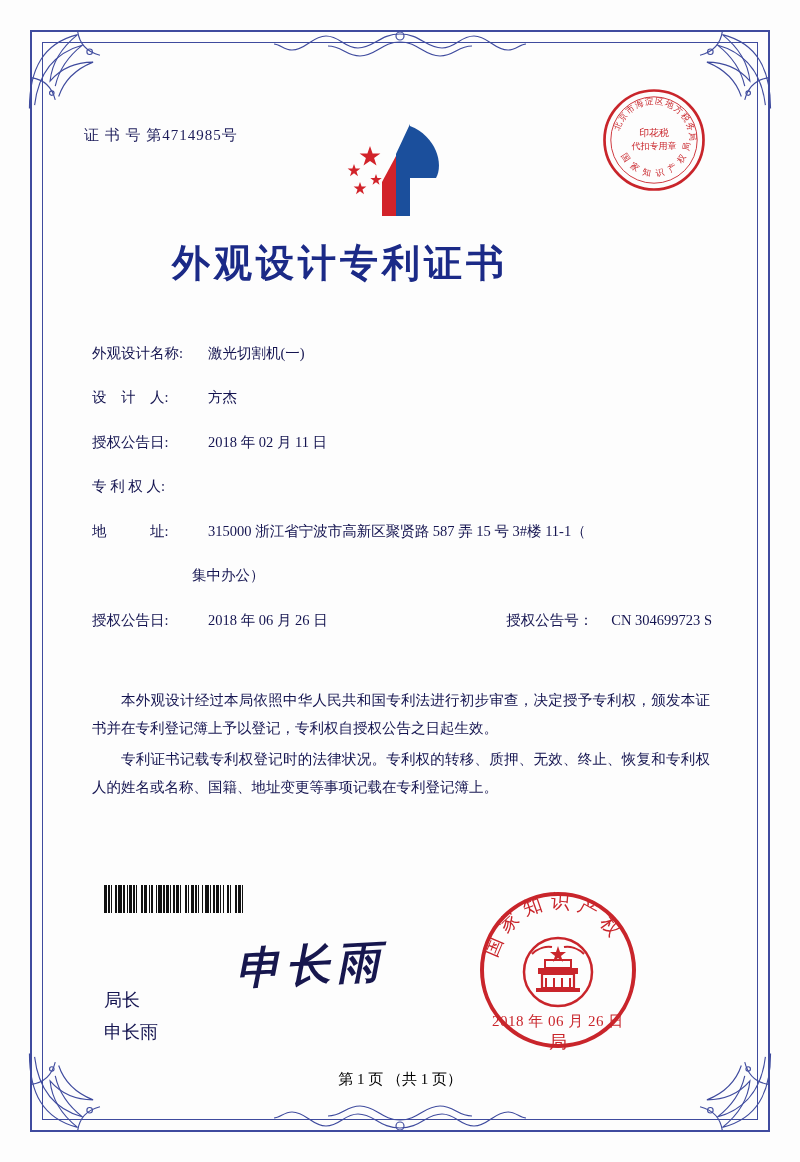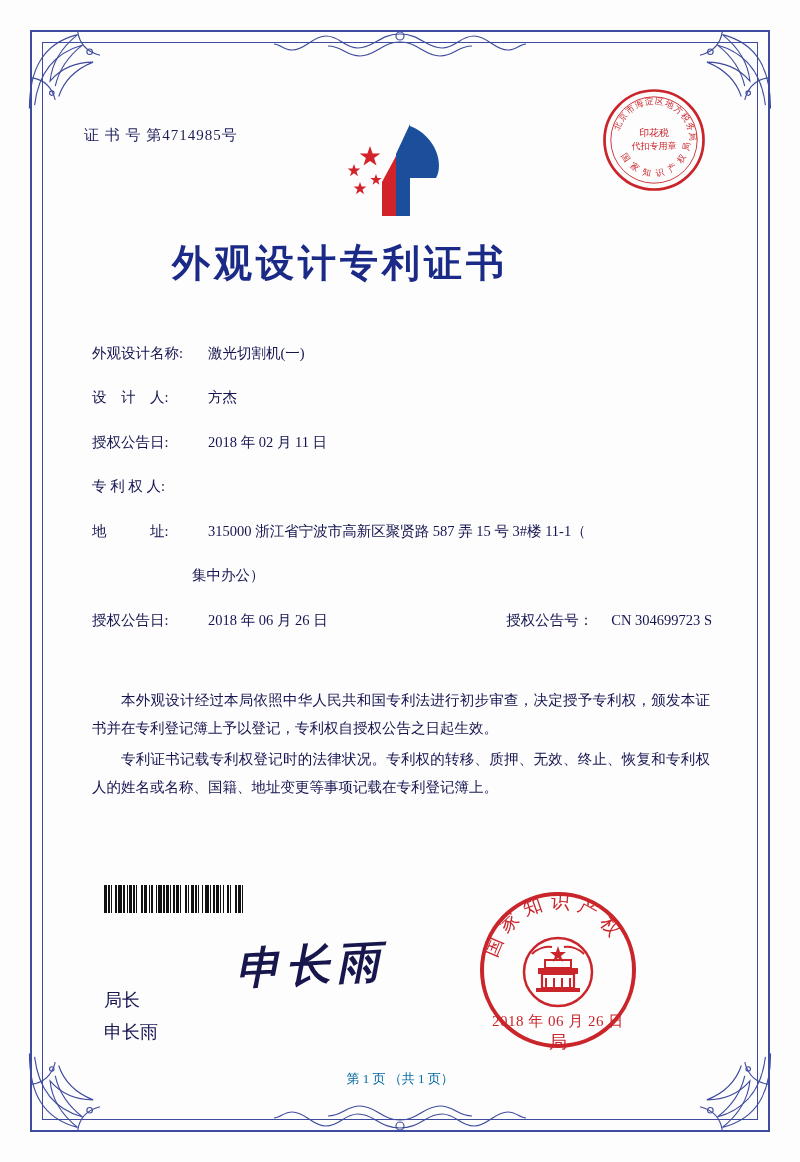--- a/index.html
+++ b/index.html
@@ -204,22 +204,22 @@
     color: #c9252b;
     letter-spacing: 0.5px;
   }
 
   
   .footer {
     position: absolute;
     left: 0; top: 1070px;
     width: 800px;
     text-align: center;
-    font-size: 13px;
-    color: #0369a1;
+    font-size: 15px;
+    color: #000000;
   }
 </style>
 </head>
 <body>
 
 <div class="page">
 
   <div class="border-outer"></div>
   <div class="border-inner"></div>
 

